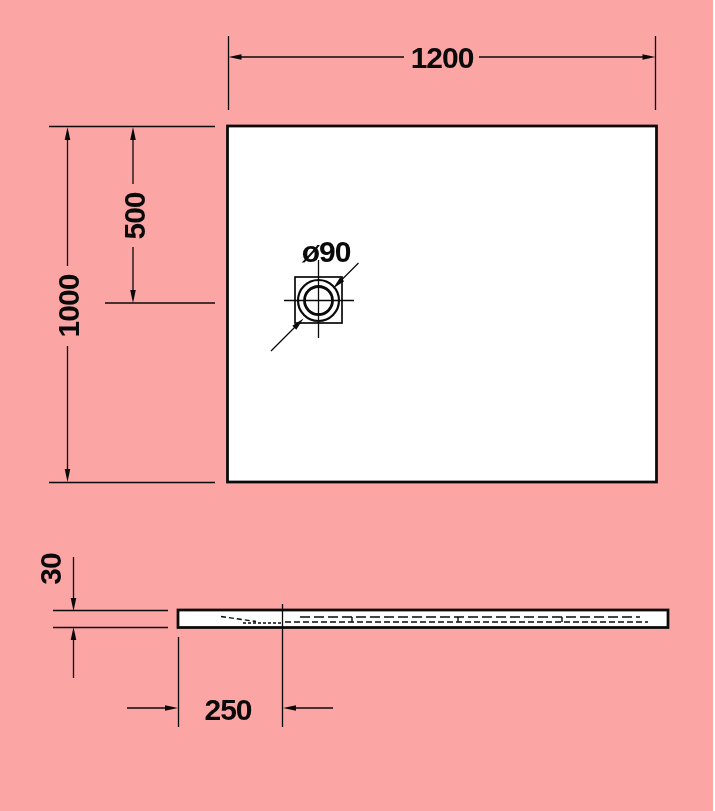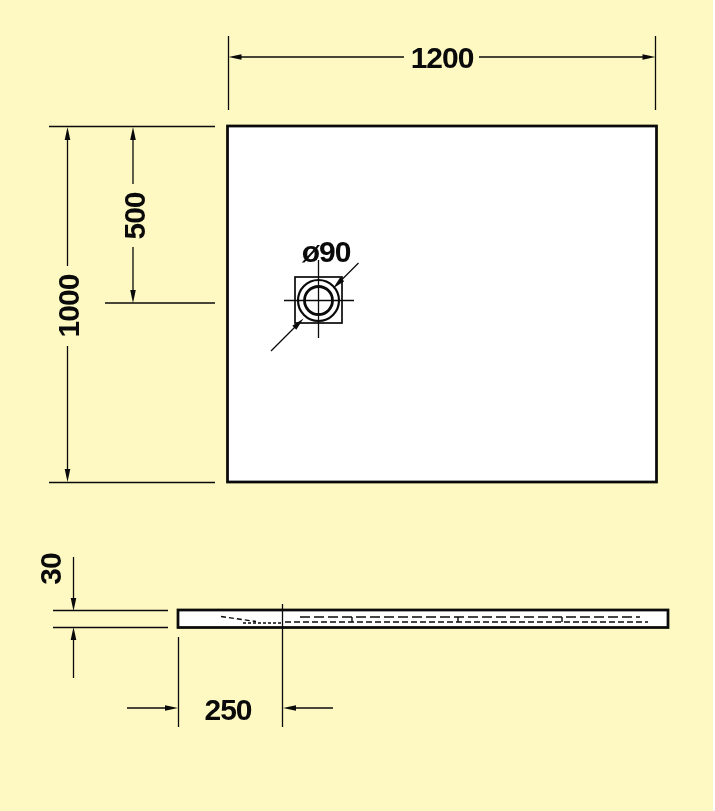--- a/index.html
+++ b/index.html
@@ -4,21 +4,21 @@
 <style>
   html, body {
     margin: 0;
     padding: 0;
     background: #ffffff;
   }
   .page {
     position: relative;
     width: 713px;
     height: 811px;
-    background: #fef9c3;
+    background: #fca5a5;
     overflow: hidden;
     font-family: "Liberation Sans", sans-serif;
   }
   svg { display: block; }
   .dim-text {
     font-family: "Liberation Sans", sans-serif;
     font-weight: 700;
     font-size: 30px;
     letter-spacing: -1px;
     fill: #0a0a0a;

